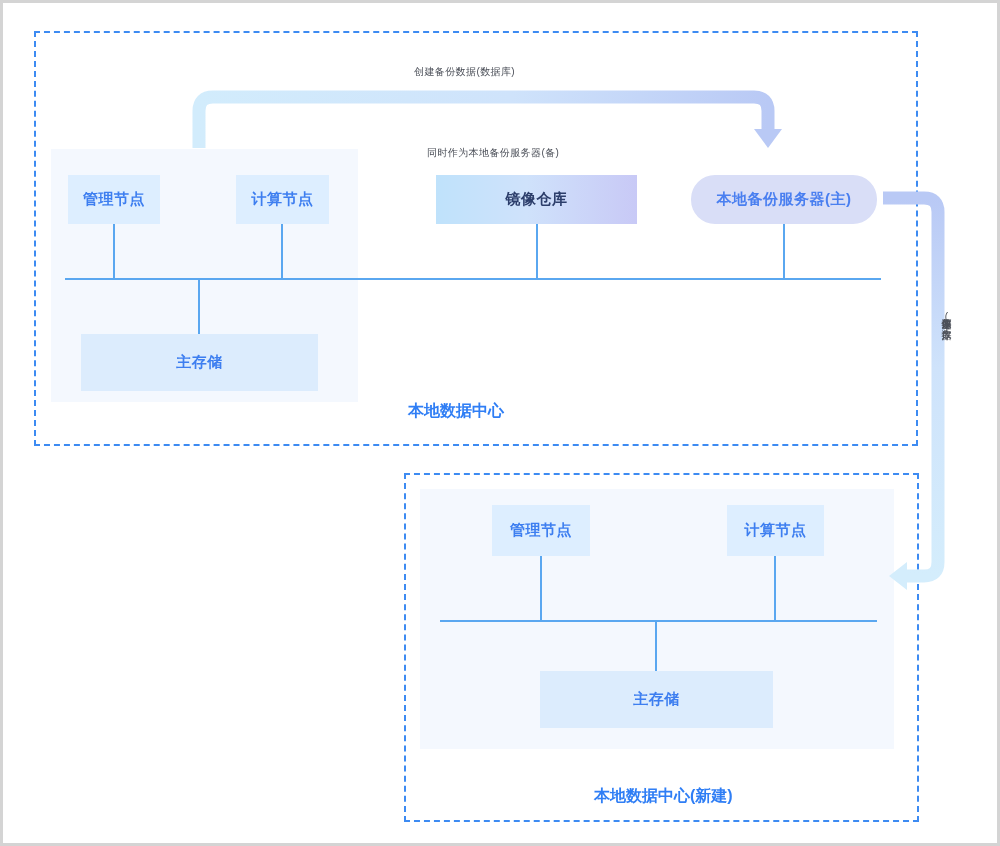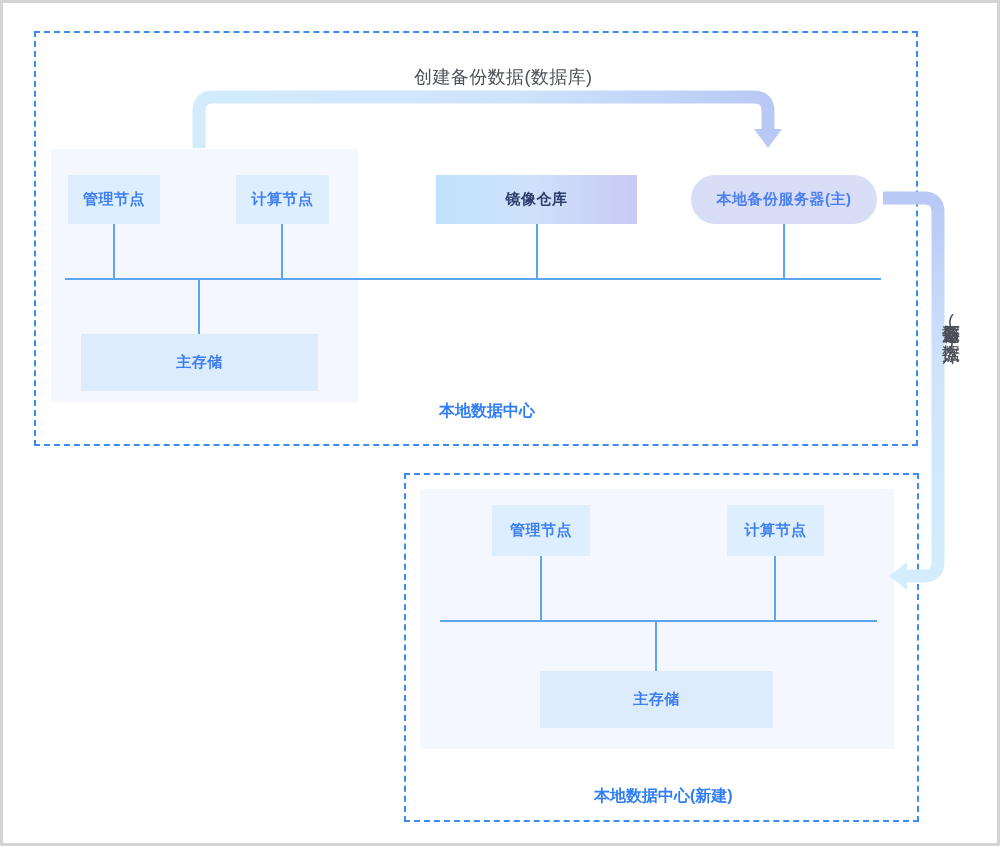--- a/index.html
+++ b/index.html
@@ -102,21 +102,21 @@
   #arrow-layer {
     position: absolute;
     left: 0; top: 0;
     width: 1000px; height: 846px;
     pointer-events: none;
   }
 
   
   .annot {
     position: absolute;
-    font-size: 18px;
+    font-size: 10px;
     color: #4b4f58;
     white-space: nowrap;
     letter-spacing: .4px;
   }
   #label-create-backup { left: 411px; top: 62px; }
   #label-also-backup   { left: 424px; top: 143px; }
   #label-restore {
     left: 936px;
     top: 308px;
     writing-mode: vertical-rl;
@@ -130,21 +130,21 @@
   }
 
   
   .dc-caption {
     position: absolute;
     font-size: 16px;
     font-weight: 700;
     color: #2f7ef5;
     white-space: nowrap;
   }
-  #caption-top    { left: 405px; top: 398px; margin-left: 31px; }
+  #caption-top    { left: 405px; top: 398px; }
   #caption-bottom { left: 591px; top: 783px; }
 </style>
 </head>
 <body>
 
 <div id="canvas">
 
   <div class="dc-container" id="dc-top"></div>
 
   <div class="dc-panel" id="panel-top"></div>
@@ -225,18 +225,19 @@
                Q 935 195 935 209
                L 935 559
                Q 935 573 921 573
                L 903 573" fill="none" stroke="url(#gradRestore)" stroke-width="13" stroke-linecap="butt"></path>
       <polygon points="904,559 904,587 886,573" fill="#d4edfc"></polygon>
     </g>
   </svg>
 
   <div class="annot" id="label-create-backup">创建备份数据(数据库)</div>
 
+  <div class="annot" id="label-also-backup">同时作为本地备份服务器(备)</div>
 
   <div class="annot" id="label-restore">
     <span class="vtxt">还原备份数据(数据库)</span>
   </div>
 
 </div>
 
 </body></html>

